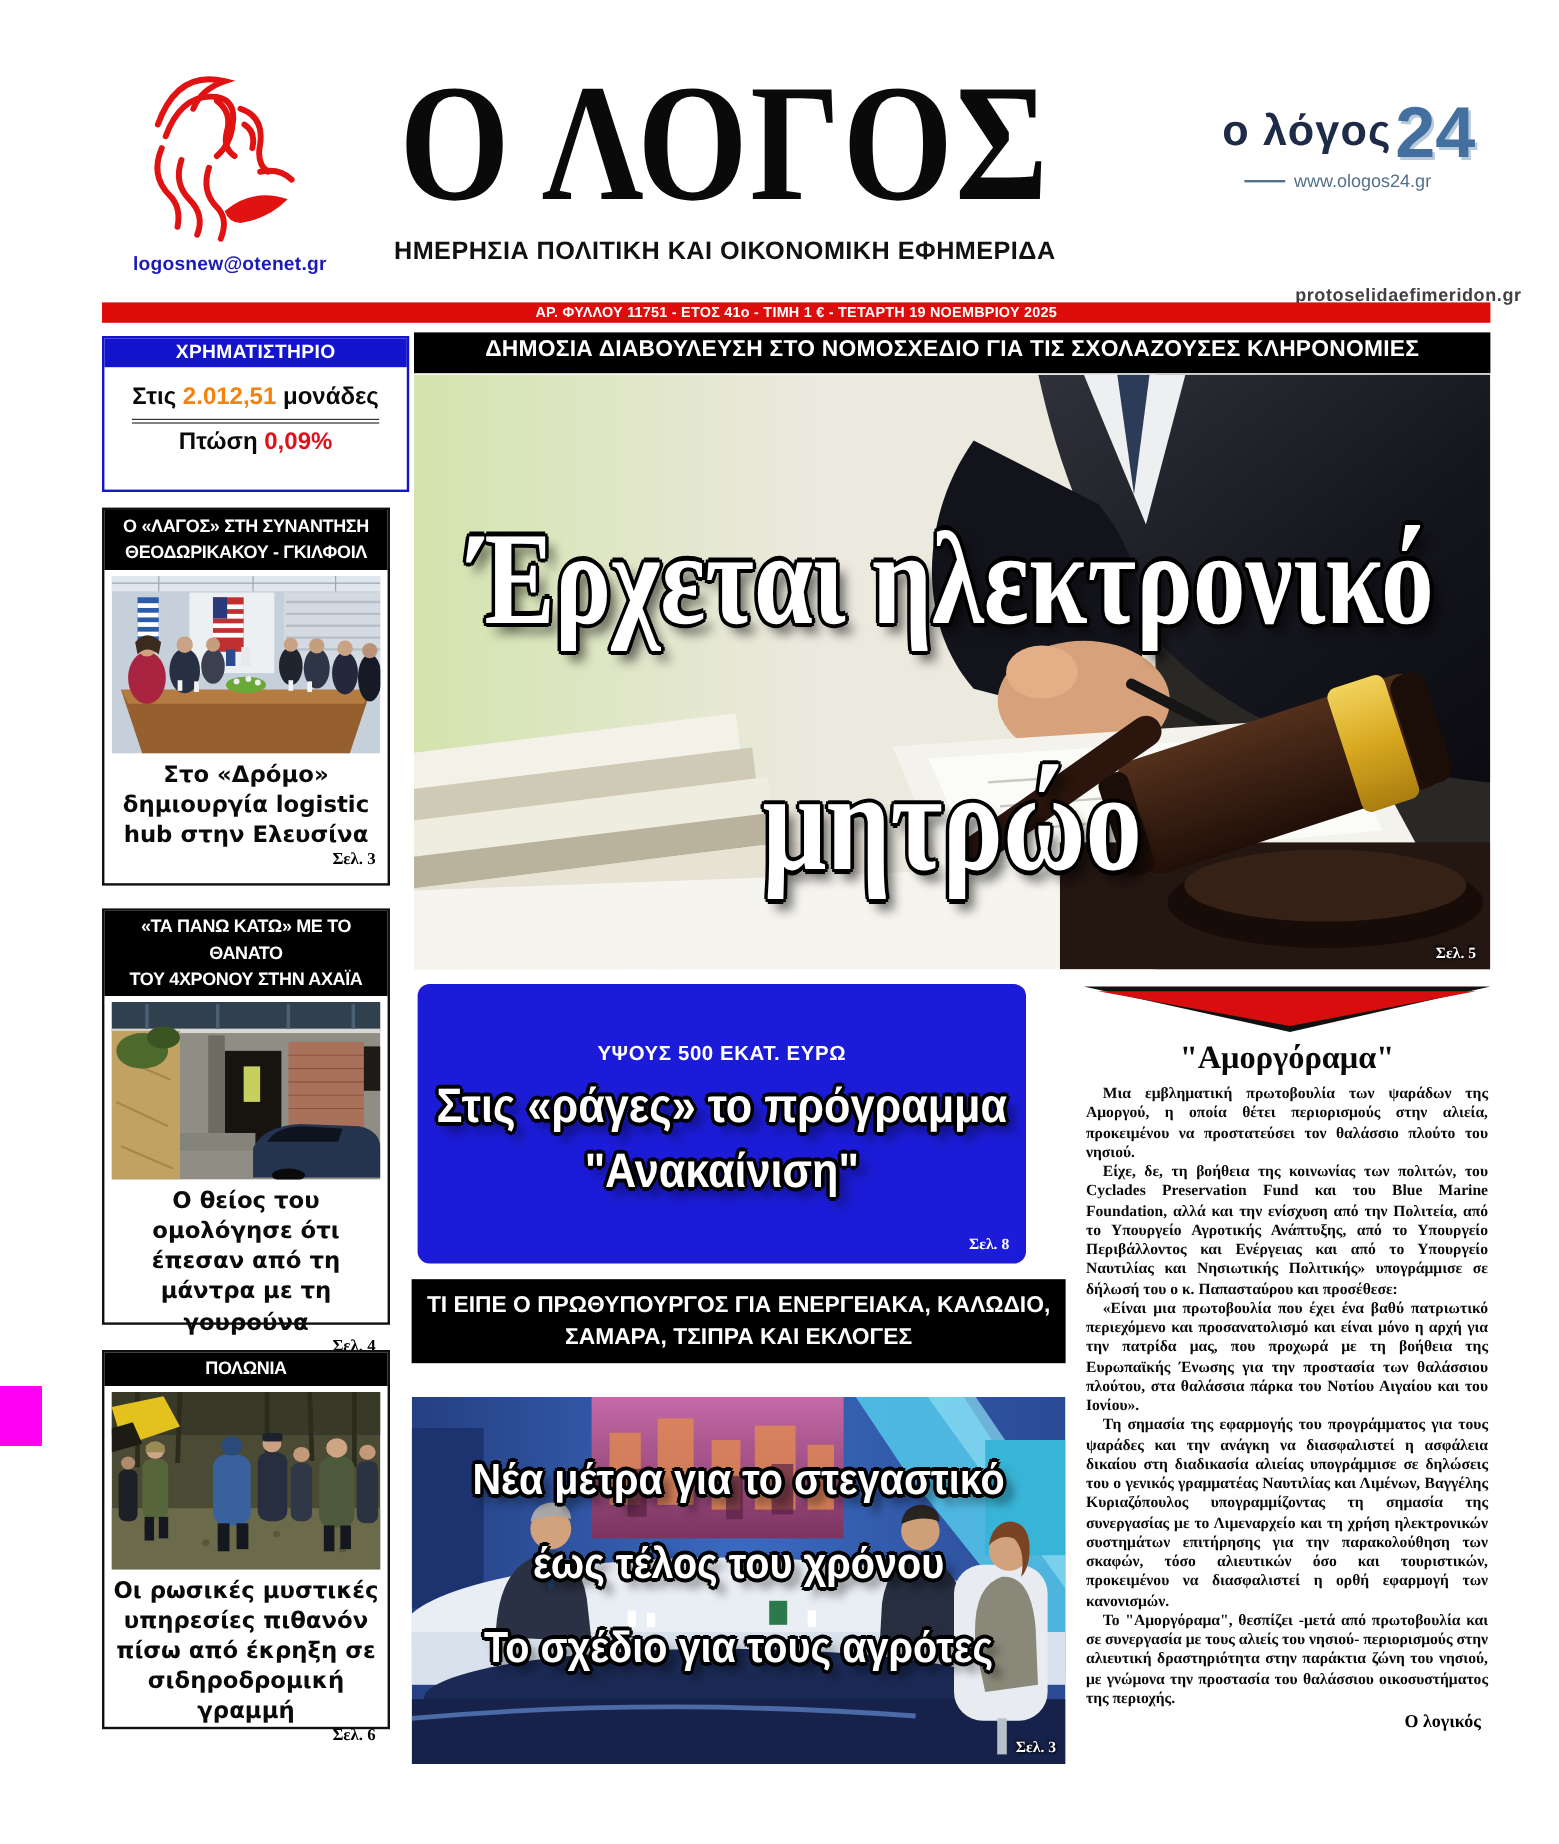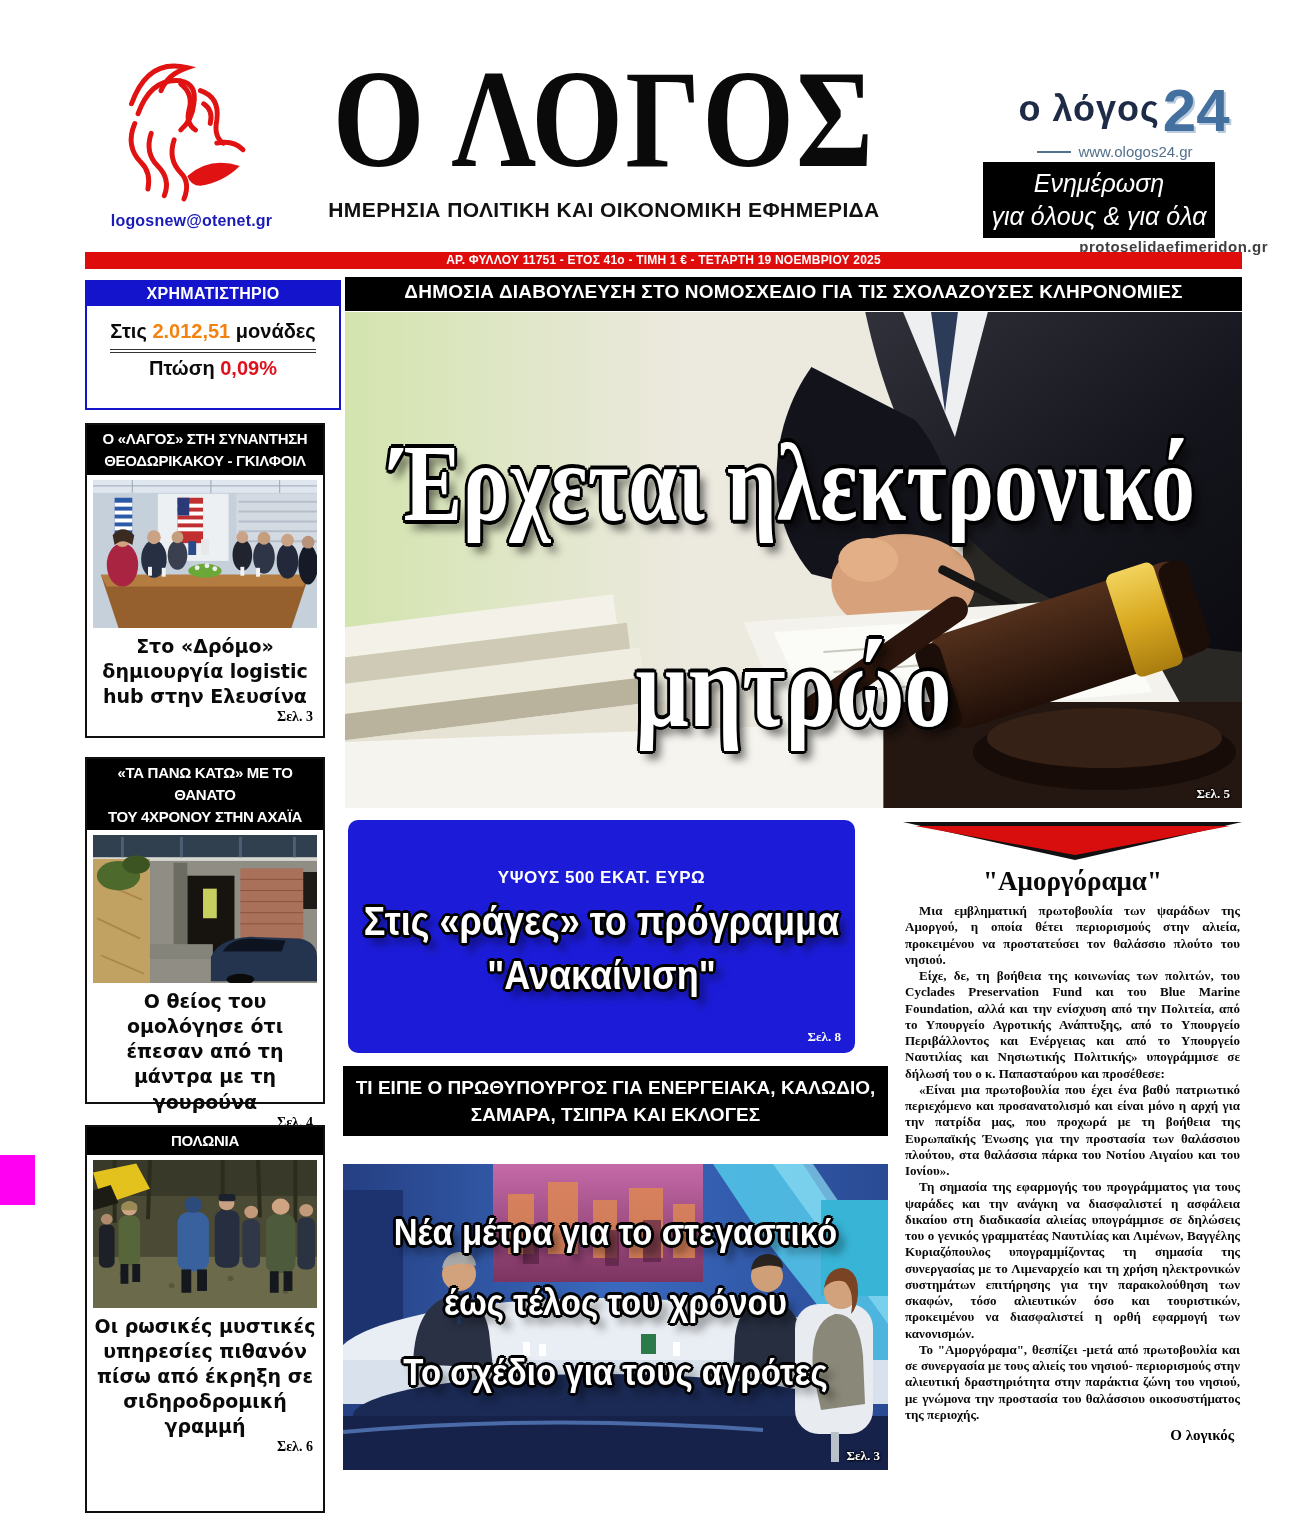--- a/index.html
+++ b/index.html
@@ -44,21 +44,21 @@
   .lbox{left:85px;width:240px;border:2px solid #101010;background:#fff;box-sizing:border-box;}
   .lbox-hd{background:#000;color:#fff;text-align:center;font-weight:bold;font-size:15px;
         line-height:1.45;padding:3px 2px;letter-spacing:-.3px;}
   .lbox-photo{display:block;width:224px;height:148px;margin:5px auto 0 auto;}
   .lbox-txt{text-align:center;font-family:"DejaVu Sans","Liberation Sans",sans-serif;
         font-weight:bold;font-size:19px;line-height:1.32;color:#0a0a0a;padding:6px 4px 0 4px;}
   .lbox-page{text-align:right;font-family:"Liberation Serif",serif;font-weight:bold;
         font-size:14px;color:#000;padding:0 10px 4px 0;}
   #art1{top:423px;height:315px;}
   #art2{top:757px;height:347px;}
-  #art3{top:1125px;height:388px;}
+  #art3{top:1125px;height:316px;}
   .magenta{left:0;top:1155px;width:35px;height:50px;background:#ff00f2;}
 
   
   .banner1{left:345px;top:277px;width:897px;height:34px;background:#000;color:#fff;
         text-align:center;font-weight:bold;font-size:19px;line-height:30px;letter-spacing:.2px;}
   .main-photo{left:345px;top:312px;width:897px;height:496px;overflow:hidden;}
   .outline-w{color:#fff;text-shadow:3px 0 0 #000,-3px 0 0 #000,0 3px 0 #000,0 -3px 0 #000,
         2px 2px 0 #000,-2px 2px 0 #000,2px -2px 0 #000,-2px -2px 0 #000,7px 7px 8px rgba(0,0,0,.55);}
   .lead1{left:345px;top:420px;width:897px;text-align:center;font-family:"Liberation Serif",serif;
         font-weight:bold;font-size:88px;transform:scaleY(1.25);transform-origin:top center;white-space:nowrap;}
@@ -119,24 +119,20 @@
   </svg>
   <div class="abs email">logosnew@otenet.gr</div>
   <div class="abs mast-title">Ο ΛΟΓΟΣ</div>
   <div class="abs mast-sub">ΗΜΕΡΗΣΙΑ ΠΟΛΙΤΙΚΗ ΚΑΙ ΟΙΚΟΝΟΜΙΚΗ ΕΦΗΜΕΡΙΔΑ</div>
 
   <div class="abs logo24">
     <span class="logo24-name">ο λόγος</span><span class="logo24-num">24</span>
   </div>
   <div class="abs logo24-url">
     <span class="logo24-dash"></span><span>www.ologos24.gr</span>
-  </div>
-  <div class="abs tagline">
-    <div>Ενημέρωση</div>
-    <div>για όλους &amp; για όλα</div>
   </div>
   <div class="abs watermark">protoselidaefimeridon.gr</div>
 
   <div class="abs issue-bar">ΑΡ. ΦΥΛΛΟΥ 11751 - ΕΤΟΣ 41ο - ΤΙΜΗ 1 € - ΤΕΤΑΡΤΗ 19 ΝΟΕΜΒΡΙΟΥ 2025</div>
 
   <div class="abs stocks">
     <div class="stocks-hd">ΧΡΗΜΑΤΙΣΤΗΡΙΟ</div>
     <div class="stocks-l1"><span>Στις </span><span class="val-orange">2.012,51</span><span> μονάδες</span></div>
     <div class="stocks-div"></div>
     <div class="stocks-l2"><span>Πτώση </span><span class="val-red">0,09%</span></div>

